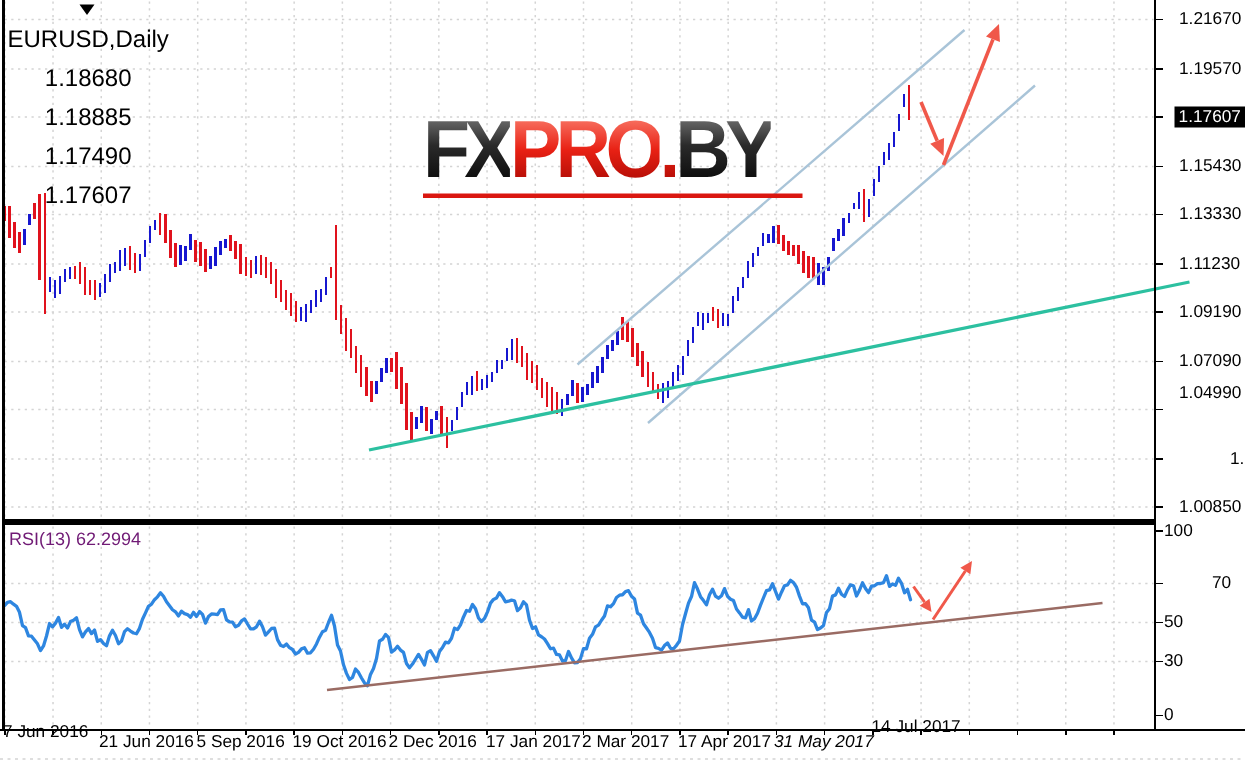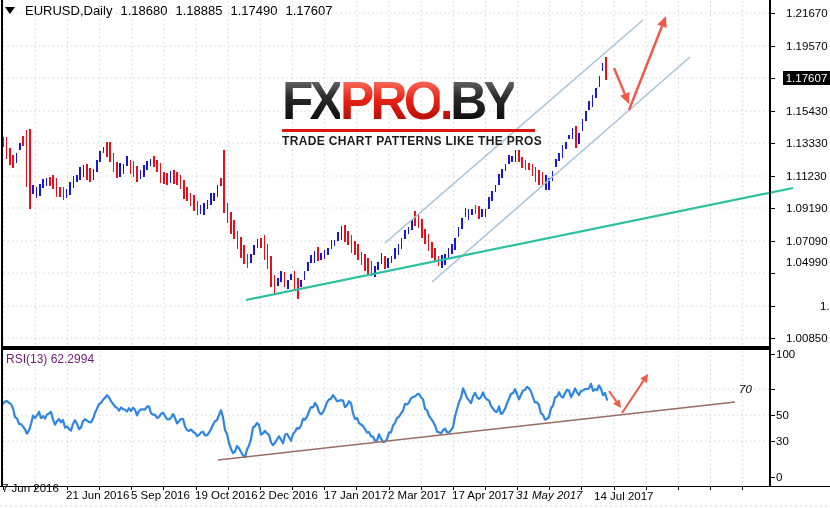--- a/index.html
+++ b/index.html
@@ -1,21 +1,21 @@
 <!DOCTYPE html>
 <html><head>
 <meta charset="utf-8">
 <style>
   html,body{margin:0;padding:0;background:#fff;}
   #root{position:relative;width:830px;height:508px;background:#fff;overflow:hidden;
         font-family:"Liberation Sans",sans-serif;-webkit-font-smoothing:antialiased;}
   #cv{position:absolute;left:0;top:0;z-index:1;}
   .overlay{position:absolute;left:0;top:0;width:100%;height:100%;z-index:3;pointer-events:none;}
   .hdr{position:absolute;left:5px;top:3px;z-index:4;display:flex;align-items:center;gap:8px;
-       font-size:13px;color:#000;white-space:nowrap;}
+       font-size:16px;color:#000;white-space:nowrap;flex-direction:column;}
   .tri{width:0;height:0;border-left:5px solid transparent;border-right:5px solid transparent;
        border-top:7px solid #000;display:inline-block;margin-right:2px;}
   .rsi-lbl{position:absolute;left:6px;top:352px;z-index:4;font-size:12px;color:#701a75;}
   .ax-lbl{position:absolute;font-size:11.5px;color:#000;white-space:nowrap;line-height:13px;}
   .tag{position:absolute;left:783px;top:71px;width:47px;height:14px;z-index:4;
        font-size:11.5px;line-height:14px;text-align:center;}
   .logo{position:absolute;left:282px;top:74px;z-index:5;width:258px;}
   .logo-main{font-size:54px;line-height:52px;font-weight:bold;letter-spacing:-4px;
              transform:scaleX(0.95);transform-origin:left center;white-space:nowrap;}
   .lg-dark{color:#151515;}
@@ -353,50 +353,49 @@
     <span>EURUSD,Daily</span>
     <span>1.18680</span>
     <span>1.18885</span>
     <span>1.17490</span>
     <span>1.17607</span>
   </div>
 
   <div class="logo">
     <div class="logo-main"><span class="lg-dark">FX</span><span class="lg-red">PRO</span><span class="lg-red">.</span><span class="lg-dark">BY</span></div>
     <div class="logo-rule"></div>
-    <div class="logo-tag">TRADE CHART PATTERNS LIKE THE PROS</div>
   </div>
 
   <div class="rsi-lbl">RSI(13) 62.2994</div>
 
   <div class="overlay" id="price-axis">
       <span class="ax-lbl" style="left: 786px; top: 7px;">1.21670</span>
       <span class="ax-lbl" style="left: 786px; top: 40px;">1.19570</span>
       <span class="ax-lbl" style="left: 786px; top: 105px;">1.15430</span>
       <span class="ax-lbl" style="left: 786px; top: 137px;">1.13330</span>
       <span class="ax-lbl" style="left: 786px; top: 170px;">1.11230</span>
       <span class="ax-lbl" style="left: 786px; top: 202px;">1.09190</span>
       <span class="ax-lbl" style="left: 786px; top: 235px;">1.07090</span>
       <span class="ax-lbl" style="left: 786px; top: 256px;">1.04990</span>
       <span class="ax-lbl" style="left: 820px; top: 300px; text-align: right;">1.02890</span>
       <span class="ax-lbl" style="left: 786px; top: 332px;">1.00850</span>
     </div>
   <div class="overlay" id="rsi-axis">
       <span class="ax-lbl" style="left: 776px; top: 348px; text-align: center;">100</span>
-      <span class="ax-lbl" style="left: 739px; top: 383px; font-style: italic;">70</span>
+      <span class="ax-lbl" style="left: 808px; top: 383px;">70</span>
       <span class="ax-lbl" style="left: 776px; top: 409px;">50</span>
       <span class="ax-lbl" style="left: 776px; top: 435px;">30</span>
       <span class="ax-lbl" style="left: 776px; top: 471px;">0</span>
     </div>
   <div class="overlay" id="date-axis">
       <span class="ax-lbl" style="left: 2px; top: 482px;">7 Jun 2016</span>
       <span class="ax-lbl" style="left: 66px; top: 489px;">21 Jun 2016</span>
       <span class="ax-lbl" style="left: 131px; top: 489px;">5 Sep 2016</span>
       <span class="ax-lbl" style="left: 195px; top: 489px;">19 Oct 2016</span>
       <span class="ax-lbl" style="left: 259px; top: 489px;">2 Dec 2016</span>
       <span class="ax-lbl" style="left: 324px; top: 489px;">17 Jan 2017</span>
       <span class="ax-lbl" style="left: 388px; top: 489px; text-align: right;">2 Mar 2017</span>
       <span class="ax-lbl" style="left: 452px; top: 489px;">17 Apr 2017</span>
       <span class="ax-lbl" style="left: 516px; top: 489px; font-style: italic;">31 May 2017</span>
-      <span class="ax-lbl" style="left: 581px; top: 490px; margin-left: 13px;">14 Jul 2017</span>
+      <span class="ax-lbl" style="left: 581px; top: 479px;">14 Jul 2017</span>
     </div>
   <div class="tag" id="price-tag" style="background: rgb(0, 0, 0); color: rgb(255, 255, 255); top: 71px;">1.17607</div>
 </div>
 
 </body></html>

